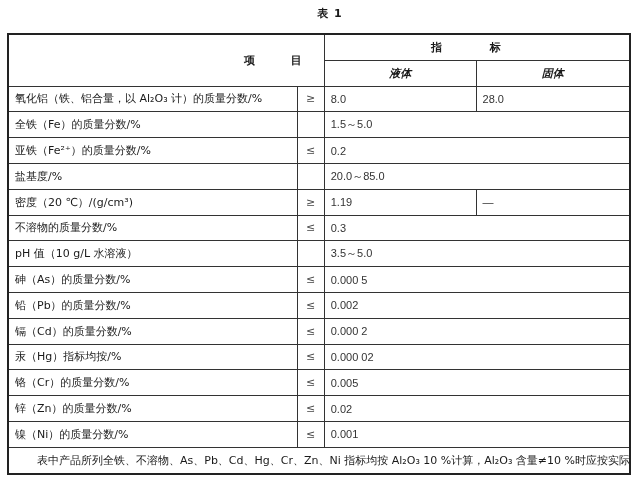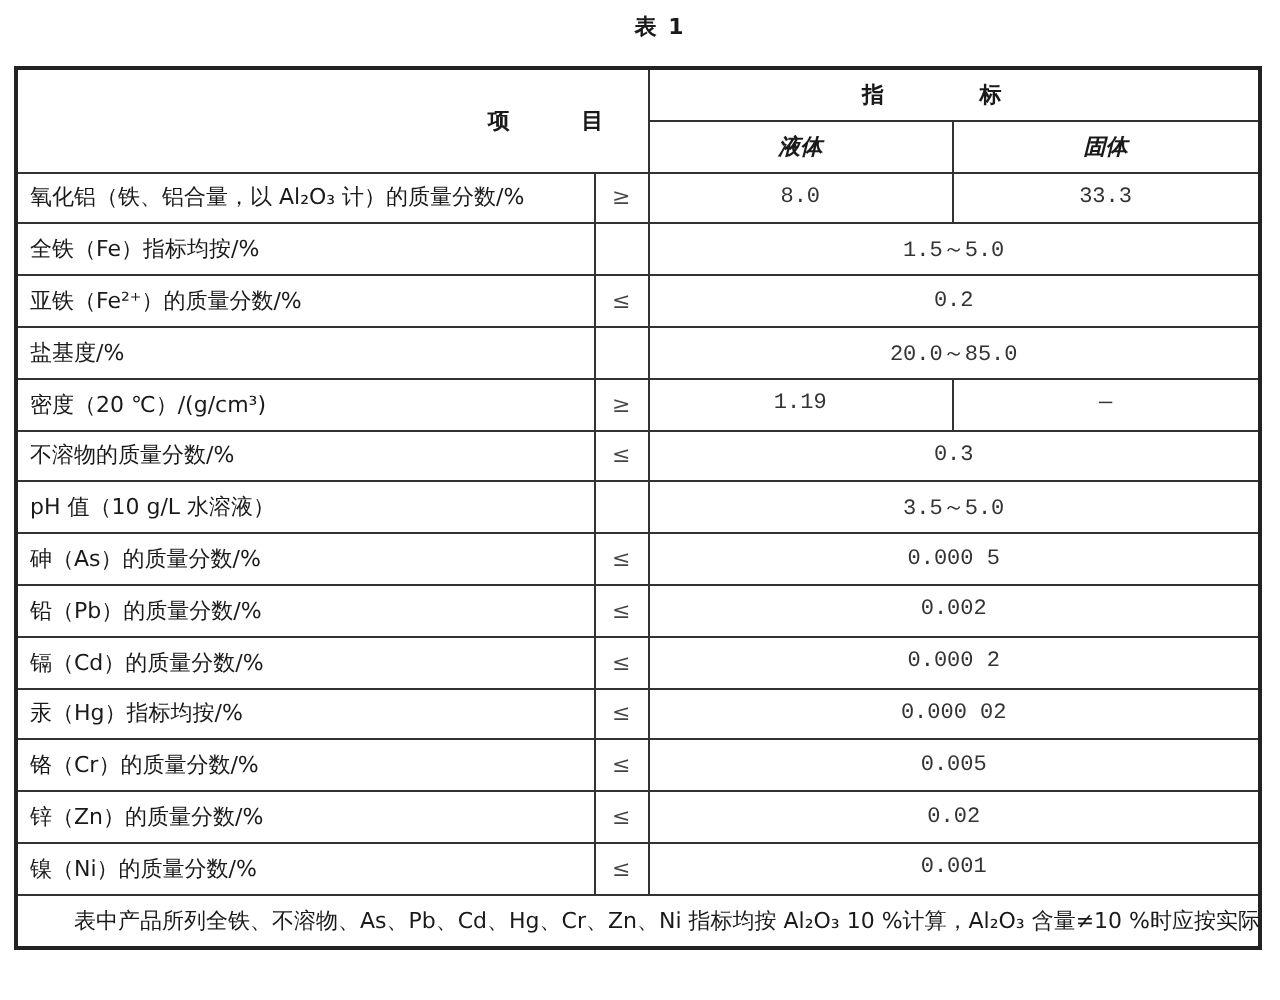--- a/index.html
+++ b/index.html
@@ -61,22 +61,22 @@
       margin-left: 24px;
     }
     td.sym {
       border-left: none;
       text-align: center;
       font-size: 13px;
       color: #444;
       padding: 0;
     }
     td.val {
-      text-align: center;
-      font-family: Liberation Mono, monospace;
+      text-align: left;
+      font-family: Liberation Sans, sans-serif;
       font-size: 11px;
       color: #333;
     }
     th.head-item {
       letter-spacing: 16px;
       text-align: right;
       border-right: 1px solid #333;
     }
     th.head-index {
       letter-spacing: 22px;
@@ -118,24 +118,24 @@
     <tr>
       <th class="head-sub">液体</th>
       <th class="head-sub">固体</th>
     </tr>
   </thead>
   <tbody id="rows-body">
     <tr>
       <td class="item">氧化铝（铁、铝合量，以 Al₂O₃ 计）的质量分数/%</td>
       <td class="sym">≥</td>
       <td class="val">8.0</td>
-      <td class="val">33.3</td>
-    </tr>
-    <tr>
-      <td class="item">全铁（Fe）指标均按/%</td>
+      <td class="val">28.0</td>
+    </tr>
+    <tr>
+      <td class="item">全铁（Fe）的质量分数/%</td>
       <td class="sym"></td>
       <td class="val" colspan="2">1.5～5.0</td>
     </tr>
     <tr>
       <td class="item">亚铁（Fe²⁺）的质量分数/%</td>
       <td class="sym">≤</td>
       <td class="val" colspan="2">0.2</td>
     </tr>
     <tr>
       <td class="item">盐基度/%</td>

